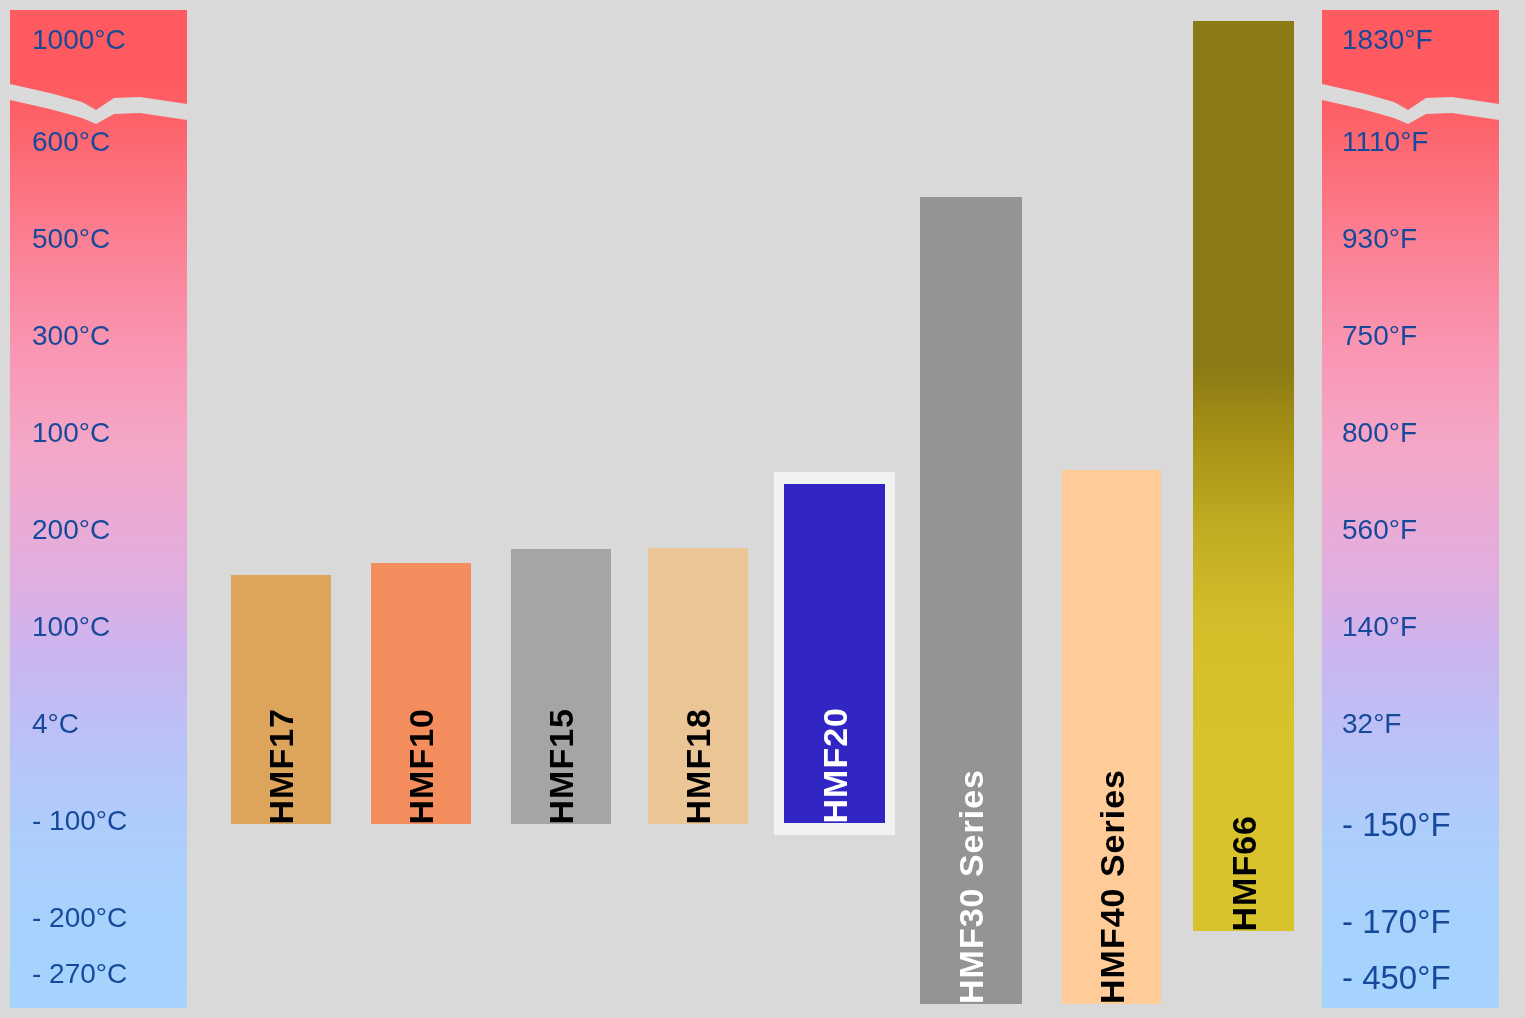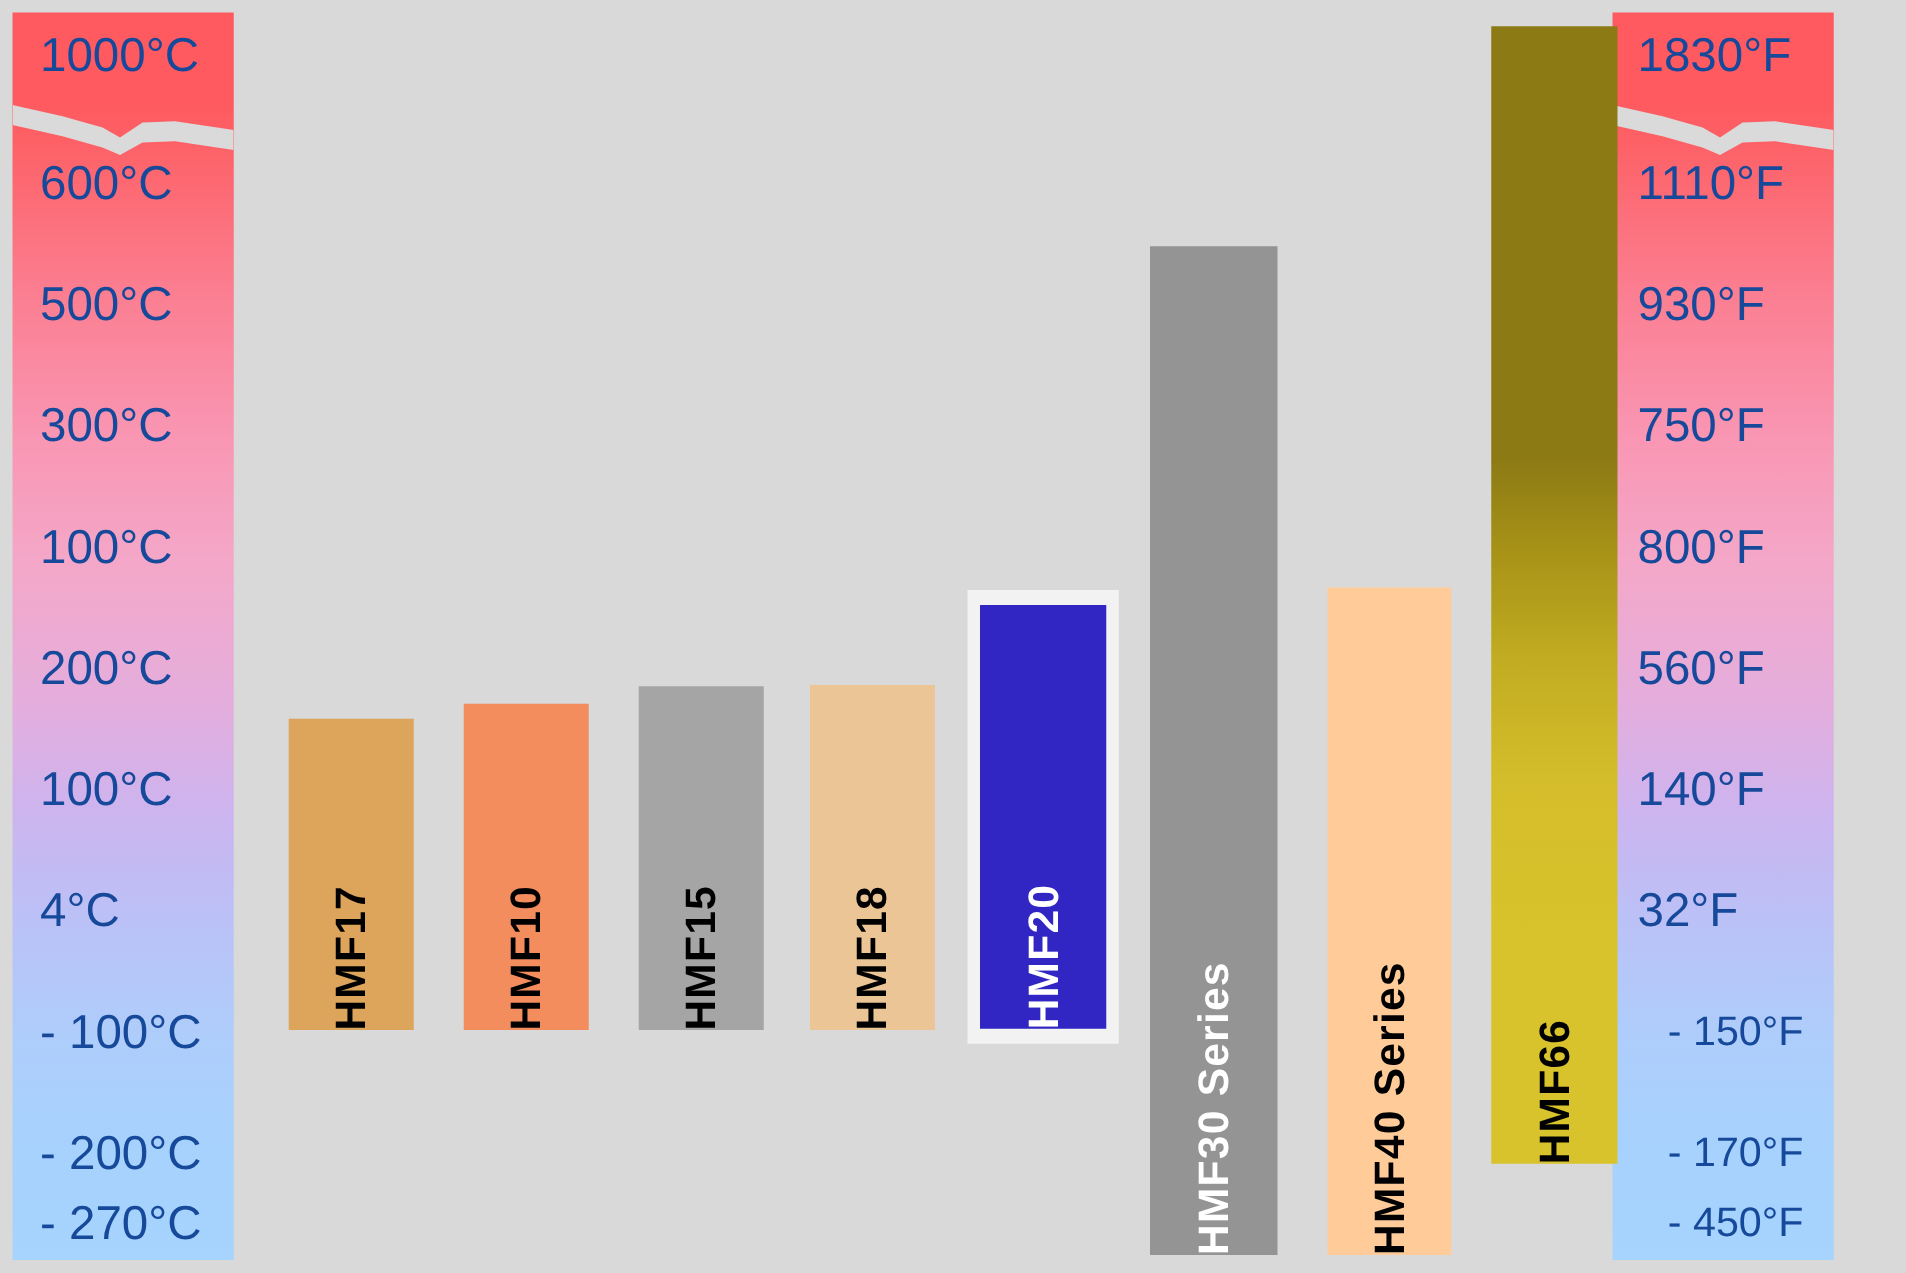--- a/index.html
+++ b/index.html
@@ -32,48 +32,48 @@
         #f996b3 34%,
         #f4a7c8 44%,
         #e3aede 56%,
         #cdb4ef 64%,
         #bcc0f6 72%,
         #aecdfb 82%,
         #a6d2fd 92%,
         #a6d4fe 100%);
   }
   .scale.left  { left: 10px; }
-  .scale.right { left: 1290px; }
+  .scale.right { left: 1322px; }
 
   
   .break-band {
     position: absolute;
     left: 0;
     top: 70px;
     width: 100%;
     height: 44px;
     overflow: hidden;
     pointer-events: none;
   }
   .break-band svg { display: block; width: 100%; height: 100%; }
 
   .tick {
     position: absolute;
     left: 0;
     width: 100%;
     color: #17499b;
-    font-size: 38px;
+    font-size: 28px;
     font-weight: 400;
     line-height: 1;
     letter-spacing: 0px;
     white-space: nowrap;
   }
   .scale.left  .tick { padding-left: 22px; }
   .scale.right .tick { padding-left: 20px; }
-  .scale.right .tick.small { font-size: 33px; text-align: center; }
+  .scale.right .tick.small { font-size: 33px; }
 
   
   .bar {
     position: absolute;
     display: flex;
     align-items: flex-end;
     justify-content: center;
   }
   .bar-label {
     writing-mode: vertical-rl;

